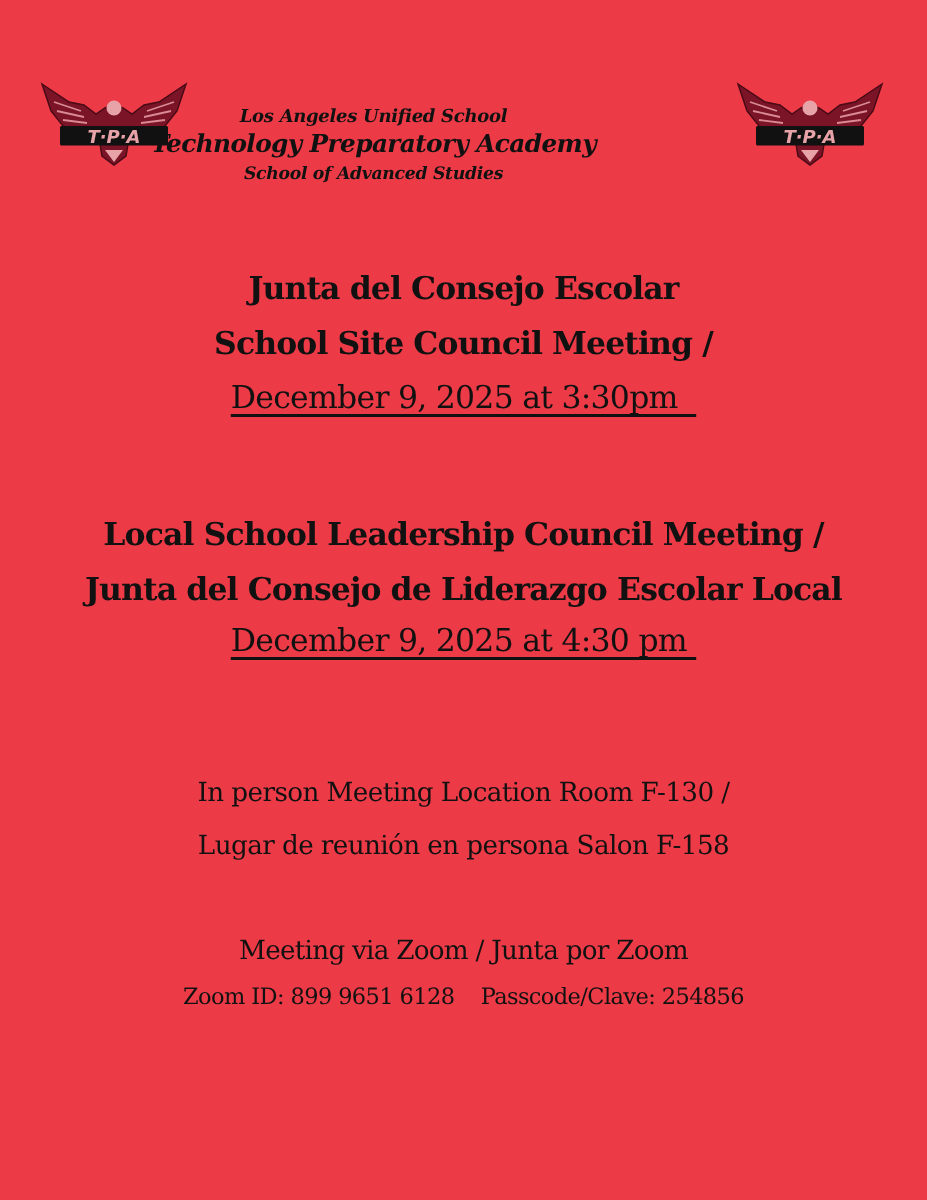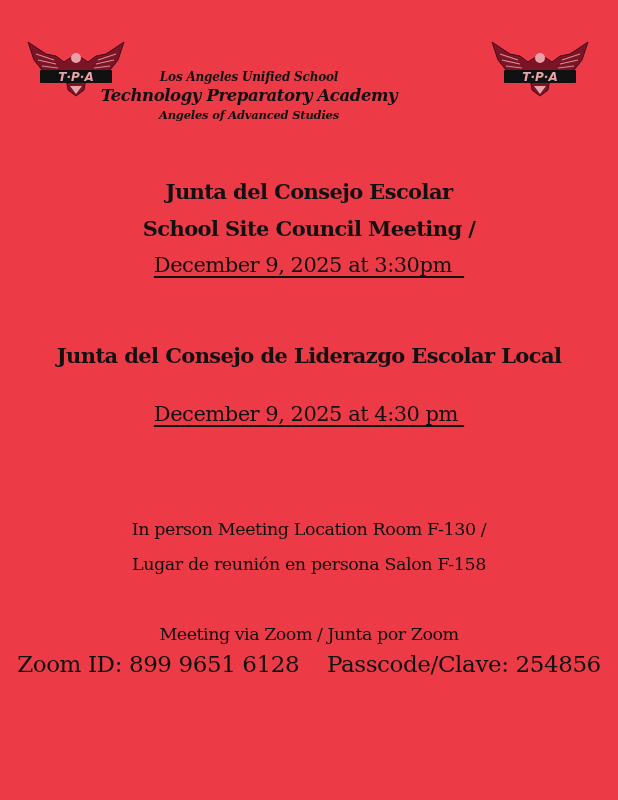--- a/index.html
+++ b/index.html
@@ -3,33 +3,33 @@
   <meta charset="utf-8">
   <style>
     html, body { margin: 0; padding: 0; }
     body {
       width: 618px; height: 800px; overflow: hidden;
       background: #EC3B47;
       font-family: "DejaVu Serif", "Liberation Serif", serif;
       color: #111;
       position: relative;
     }
-    .logo { position: absolute; top: 32px; width: 100px; height: 66px; }
+    .logo { position: absolute; top: 46px; width: 100px; height: 66px; }
     .logo.left { left: 26px; }
     .logo.right { left: 490px; }
     .header { position: absolute; top: 68px; left: 0; width: 498px; text-align: center; font-style: italic; }
     .header .l1 { font-size: 12px; font-weight: bold; line-height: 18px; letter-spacing: -0.2px; }
     .header .l2 { font-size: 16.5px; font-weight: bold; line-height: 20px; letter-spacing: -0.4px; }
     .header .l3 { font-size: 11.5px; font-weight: bold; line-height: 18px; letter-spacing: -0.2px; }
     .block { position: absolute; left: 0; width: 618px; text-align: center; }
     .title { font-size: 21px; font-weight: bold; line-height: 37px; letter-spacing: -0.6px; }
     .date { font-size: 21px; text-decoration: underline; text-decoration-thickness: 1.5px; text-underline-offset: 4px; letter-spacing: -0.5px; white-space: pre; }
     .loc { font-size: 17.5px; line-height: 35px; letter-spacing: -0.4px; }
     .zoom-title { font-size: 17.5px; font-weight: normal; line-height: 30px; letter-spacing: -0.5px; }
-    .zoom-info { font-size: 23px; line-height: 30px; letter-spacing: -0.4px; white-space: pre; }
+    .zoom-info { font-size: 15px; line-height: 30px; letter-spacing: -0.4px; white-space: pre; }
   </style>
 </head>
 <body>
 
 <div class="logo left">
   <svg width="100" height="66" viewBox="0 0 100 66">
     <path d="M2 10 L20 22 L30 24 L38 30 L44 26 L50 24 L56 26 L62 30 L70 24 L80 22 L98 10 L92 28 L84 38 L70 44 L60 46 L58 58 L50 64 L42 58 L40 46 L30 44 L16 38 L8 28 Z" fill="#7A1426" stroke="#4a0a16" stroke-width="1"></path>
     <path d="M10 22 L28 28 M12 28 L30 32 M16 34 L32 36 M90 22 L72 28 M88 28 L70 32 M84 34 L68 36" stroke="#D98A92" stroke-width="1.2" fill="none"></path>
     <circle cx="50" cy="26" r="5" fill="#E7A3A8"></circle>
     <rect x="14" y="38" width="72" height="13" rx="1" fill="#111"></rect>
@@ -45,32 +45,33 @@
     <circle cx="50" cy="26" r="5" fill="#E7A3A8"></circle>
     <rect x="14" y="38" width="72" height="13" rx="1" fill="#111"></rect>
     <text x="50" y="49" text-anchor="middle" font-family="DejaVu Sans, sans-serif" font-style="italic" font-weight="bold" font-size="12" fill="#E7A3A8">T·P·A</text>
     <path d="M44 54 L50 62 L56 54 Z" fill="#E7A3A8"></path>
   </svg>
 </div>
 
 <div class="header">
   <div class="l1">Los Angeles Unified School</div>
   <div class="l2">Technology Preparatory Academy</div>
-  <div class="l3">Angeles of Advanced Studies</div>
+  <div class="l3">School of Advanced Studies</div>
 </div>
 
 <div class="block" style="top:173px;">
   <div class="title">Junta del Consejo Escolar</div>
   <div class="title">School Site Council Meeting /</div>
   <div style="margin-top:6px;"><span class="date">December 9, 2025 at 3:30pm  </span></div>
 </div>
 
 <div class="block" style="top:337px;">
+  <div class="title">Local School Leadership Council Meeting /</div>
   <div class="title">Junta del Consejo de Liderazgo Escolar Local</div>
-  <div style="margin-top:28px;"><span class="date">December 9, 2025 at 4:30 pm </span></div>
+  <div style="margin-top:4px;"><span class="date">December 9, 2025 at 4:30 pm </span></div>
 </div>
 
 <div class="block" style="top:512px;">
   <div class="loc">In person Meeting Location Room F-130 /</div>
   <div class="loc">Lugar de reunión en persona Salon F-158</div>
 </div>
 
 <div class="block" style="top:619px;">
   <div class="zoom-title">Meeting via Zoom / Junta por Zoom</div>
   <div class="zoom-info">Zoom ID: 899 9651 6128    Passcode/Clave: 254856</div>

